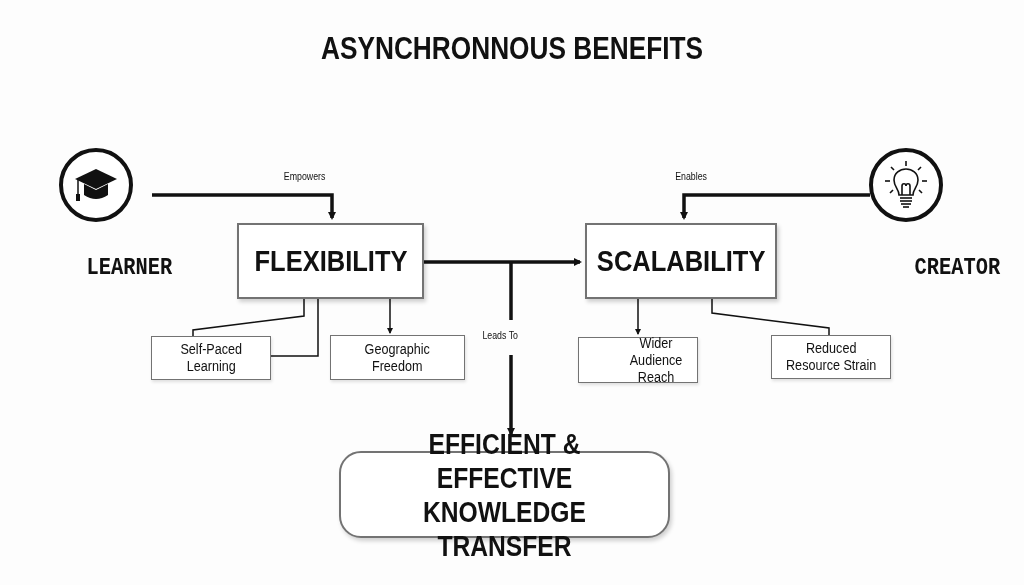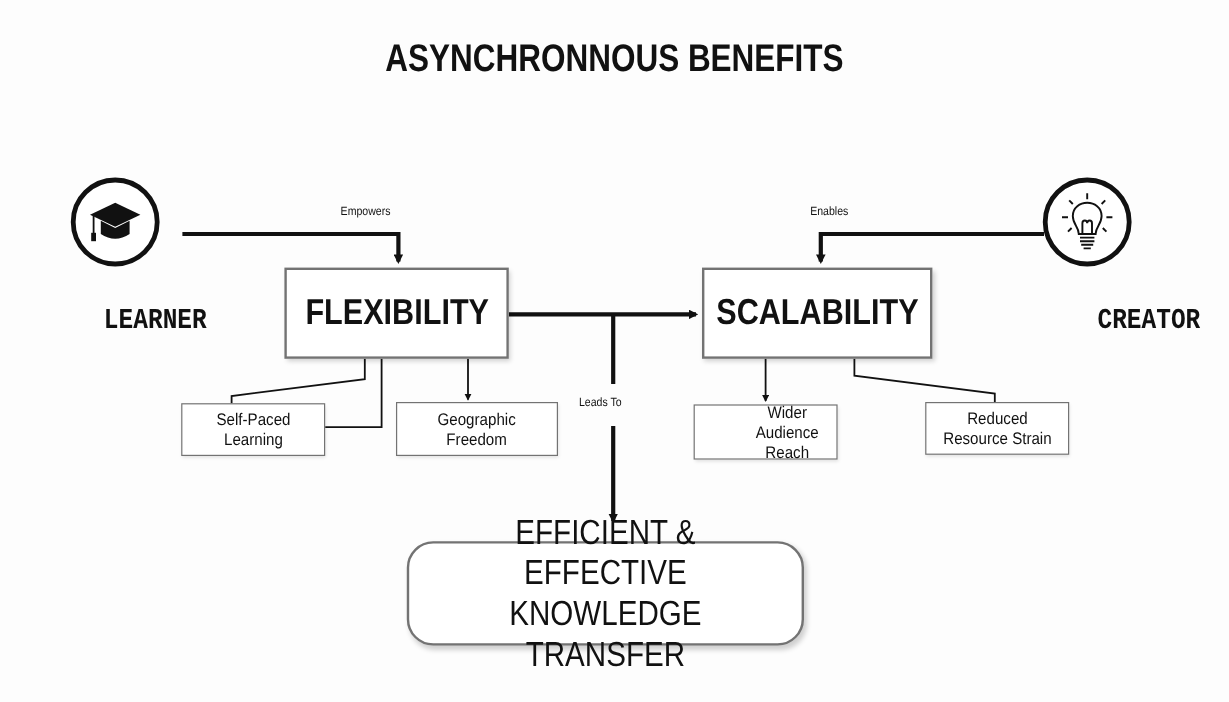--- a/index.html
+++ b/index.html
@@ -9,21 +9,21 @@
              font-family:"Liberation Sans", sans-serif; font-weight:bold; font-size:32px;
              letter-spacing:0px; transform:scaleX(0.82); transform-origin:center; color:#111; }
     svg.lines { position:absolute; left:0; top:0; }
     .box { position:absolute; border:2px solid #737373; background:#fff; box-sizing:border-box;
            display:flex; align-items:center; justify-content:center; text-align:center;
            box-shadow:2px 3px 4px rgba(0,0,0,0.18); }
     .main-box { font-weight:bold; font-size:30px; }
     .main-box span { display:inline-block; transform:scaleX(0.85); }
     .sub-box { border-width:1.5px; font-size:14px; line-height:17px; box-shadow:1px 2px 3px rgba(0,0,0,0.12); }
     .sub-box span { display:inline-block; transform:scaleX(0.9); white-space:pre-line; }
-    .result-box { border-radius:22px; font-weight:normal; font-size:29px; line-height:34px; }
+    .result-box { border-radius:22px; font-weight:bold; font-size:29px; line-height:34px; }
     .result-box span { display:inline-block; transform:scaleX(0.85); white-space:pre-line; }
     .actor-label { position:absolute; font-weight:bold; font-size:24px; text-align:right;font-family:Liberation Mono, monospace; }
     .actor-label span { display:inline-block; transform:scaleX(0.85); }
     .edge-label { position:absolute; font-size:10px; text-align:center; background:transparent; }
     .edge-label span { display:inline-block; transform:scaleX(0.88); }
     .icon-circle { position:absolute; width:74px; height:74px; border:4px solid #111; border-radius:50%;
                    box-sizing:border-box; background:#fff; display:flex; align-items:center; justify-content:center; }
   </style>
 </head>
 <body>

